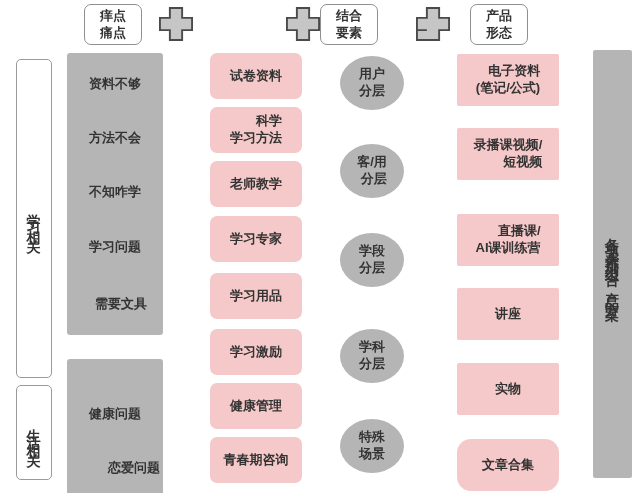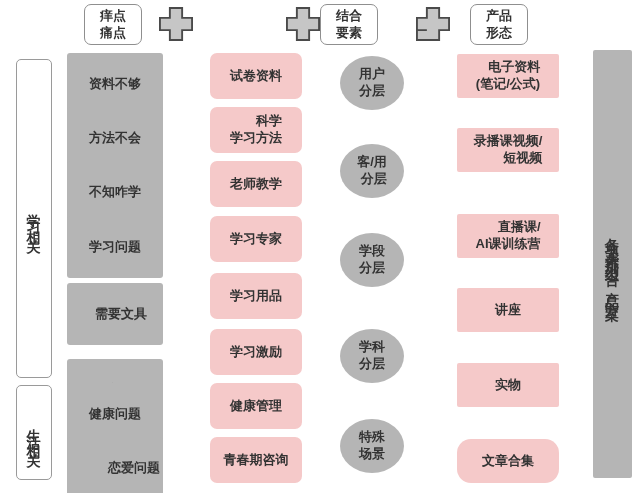--- a/index.html
+++ b/index.html
@@ -54,21 +54,21 @@
     border-radius: 50%;
     left: 340px;
     width: 64px;
     height: 54px;
   }
   .product-box {
     background: #f5c9c9;
     border-radius: 2px;
     left: 457px;
     width: 102px;
-    height: 44px;
+    height: 52px;
   }
   .side-box {
     background: #ffffff;
     border: 1.6px solid #9a9a9a;
     border-radius: 5px;
     left: 16px;
     width: 36px;
     writing-mode: vertical-rl;
     letter-spacing: 8px;
     font-size: 14px;
@@ -119,21 +119,21 @@
       </svg>
   </div>
 
   <div class="abs box side-box" style="top:59px;height:319px;">学习相关</div>
   <div class="abs box side-box" style="top:385px;height:95px;">生活相关</div>
 
   <div class="abs box gray-box" style="top:53px;">资料不够</div>
   <div class="abs box gray-box" style="top:107px;">方法不会</div>
   <div class="abs box gray-box" style="top:161px;">不知咋学</div>
   <div class="abs box gray-box" style="top:216px;">学习问题</div>
-  <div class="abs box gray-box" style="top:283px;padding-left:12px;">需要文具</div>
+  <div class="abs box gray-box" style="top:273px;padding-left:12px;">需要文具</div>
   <div class="abs box gray-box" style="top:322px;margin-top:37px;">缺乏动机</div>
   <div class="abs box gray-box" style="top:383px;">健康问题</div>
   <div class="abs box gray-box" style="top:437px;padding-left:38px;">恋爱问题</div>
 
   <div class="abs box pink-box" style="top:53px;">试卷资料</div>
   <div class="abs box pink-box" style="top:107px;">科学
 学习方法</div>
   <div class="abs box pink-box" style="top:161px;">老师教学</div>
   <div class="abs box pink-box" style="top:216px;">学习专家</div>
   <div class="abs box pink-box" style="top:273px;">学习用品</div>

